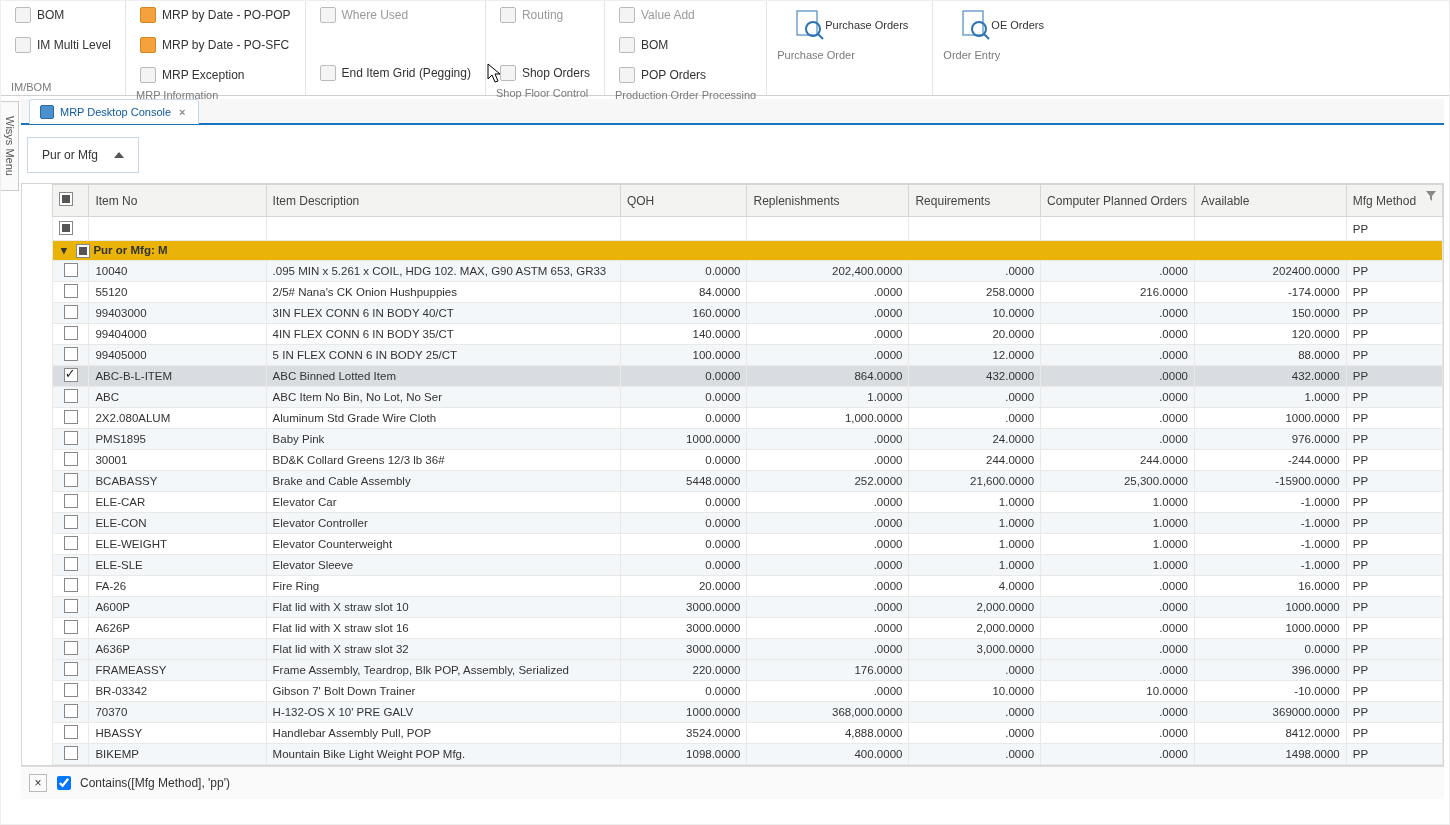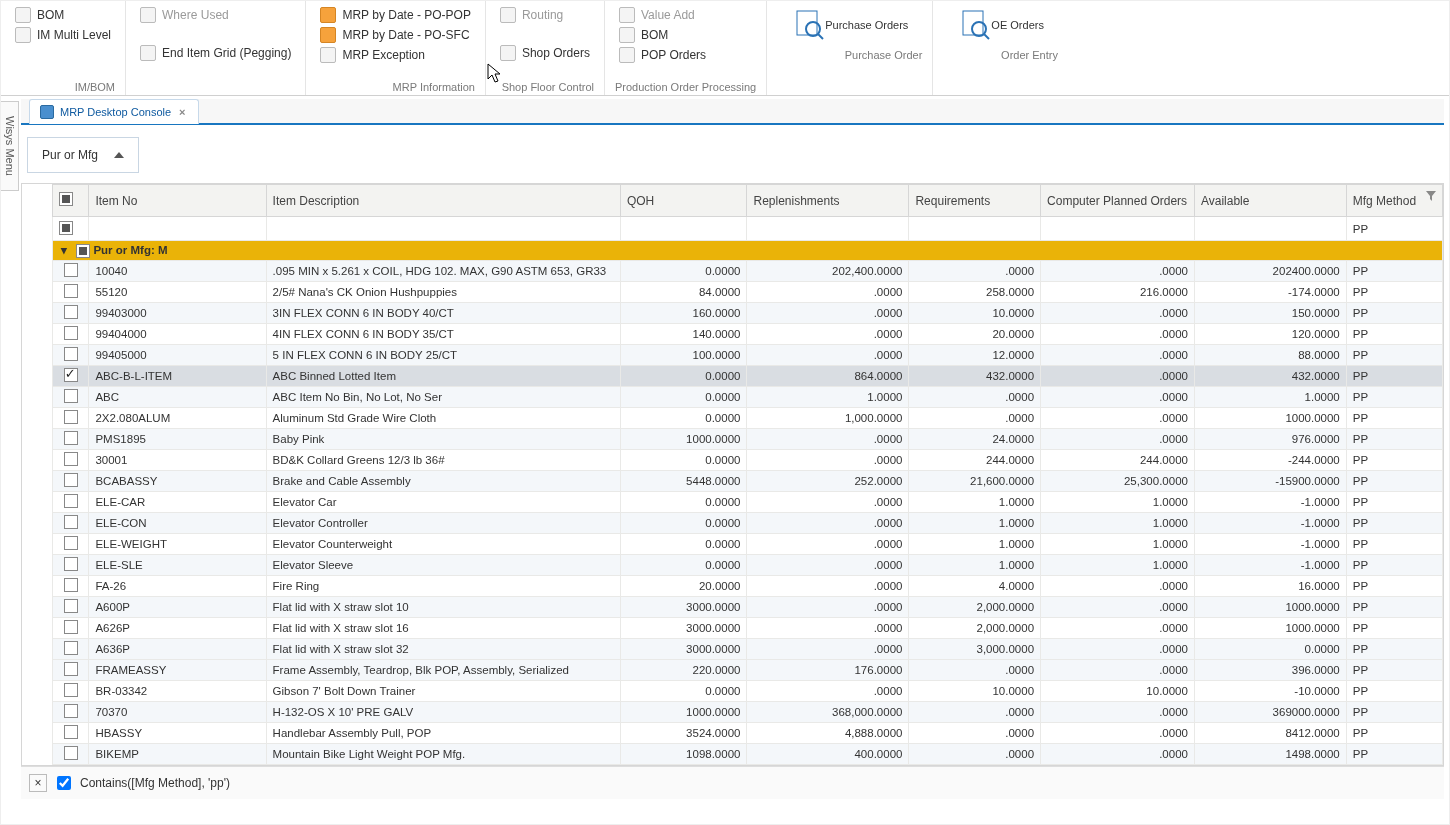--- a/index.html
+++ b/index.html
@@ -1,21 +1,21 @@
 <!DOCTYPE html>
 <html><head>
 <meta charset="utf-8">
 <style>
   * { box-sizing: border-box; }
   body { margin:0; font-family: "Segoe UI", Tahoma, sans-serif; font-size:12px; color:#333; background:#fff; }
   .app { width:1450px; height:825px; background:#fff; position:relative; border:1px solid #eee;}
   .ribbon { display:flex; height:95px; border-bottom:1px solid #d0d0d0; }
   .ribbon-group { border-right:1px solid #e5e5e5; display:flex; flex-direction:column; padding:4px 10px 2px 10px;}
-  .ribbon-group .items { flex:1; display:flex; flex-direction:column; gap:0;}
-  .ribbon-group .label { text-align:right; font-size:11px; color:#7a7a7a; padding-top:4px;}
+  .ribbon-group .items { flex:1; display:flex; flex-direction:column; gap:10px;}
+  .ribbon-group .label { text-align:left; font-size:11px; color:#7a7a7a; padding-top:4px;}
   .ritem { display:flex; align-items:center; gap:6px; padding:2px 4px; cursor:pointer; white-space:nowrap; }
   .ritem.disabled{ color:#9a9a9a; cursor:default;}
   .ricon { width:16px; height:16px; display:inline-block; border:1px solid #bbb; background:#f4f4f4; border-radius:2px;}
   .ricon.orange{ background:#f6a23c; border-color:#d58524;}
   .big-btn { display:flex; flex-direction:row; align-items:center; justify-content:flex-start; padding:2px 14px; cursor:pointer;}
   .big-btn svg { margin-bottom:2px;}
   .big-btn span { text-align:center; font-size:11px; line-height:13px;}
   .side-tab { position:absolute; left:0; top:100px; width:18px; height:90px; border:1px solid #ccc; border-left:none; background:#fafafa; display:flex; align-items:center; justify-content:center; writing-mode:vertical-rl; font-size:11px; color:#555; }
   .content{ position:absolute; left:20px; top:98px; right:5px;}
   .tab-bar { height:26px; display:flex; align-items:flex-start; padding-left:8px; border-bottom:2px solid #1876c0; background:#f7f7f7;}
@@ -57,48 +57,48 @@
           </div>
         <div class="ritem">
             <span class="ricon"></span>
             <span>IM Multi Level</span>
           </div>
       </div>
       <div class="label">IM/BOM</div>
     </div>
     <div class="ribbon-group">
       <div class="items">
-        <div class="ritem disabled">
-            <span class="ricon"></span>
-            <span>Where Used</span>
-          </div>
-        <div style="height:18px;"></div>
-        <div class="ritem">
-            <span class="ricon"></span>
-            <span>End Item Grid (Pegging)</span>
-          </div>
-      </div>
-      <div class="label"></div>
-    </div>
-    <div class="ribbon-group">
-      <div class="items">
         <div class="ritem">
             <span class="ricon orange"></span>
             <span>MRP by Date - PO-POP</span>
           </div>
         <div class="ritem">
             <span class="ricon orange"></span>
             <span>MRP by Date - PO-SFC</span>
           </div>
         <div class="ritem">
             <span class="ricon"></span>
             <span>MRP Exception</span>
           </div>
       </div>
       <div class="label">MRP Information</div>
+    </div>
+    <div class="ribbon-group">
+      <div class="items">
+        <div class="ritem disabled">
+            <span class="ricon"></span>
+            <span>Where Used</span>
+          </div>
+        <div style="height:18px;"></div>
+        <div class="ritem">
+            <span class="ricon"></span>
+            <span>End Item Grid (Pegging)</span>
+          </div>
+      </div>
+      <div class="label"></div>
     </div>
     <div class="ribbon-group">
       <div class="items">
         <div class="ritem disabled">
             <span class="ricon"></span>
             <span>Routing</span>
           </div>
         <div style="height:18px;"></div>
         <div class="ritem">
             <span class="ricon"></span>

